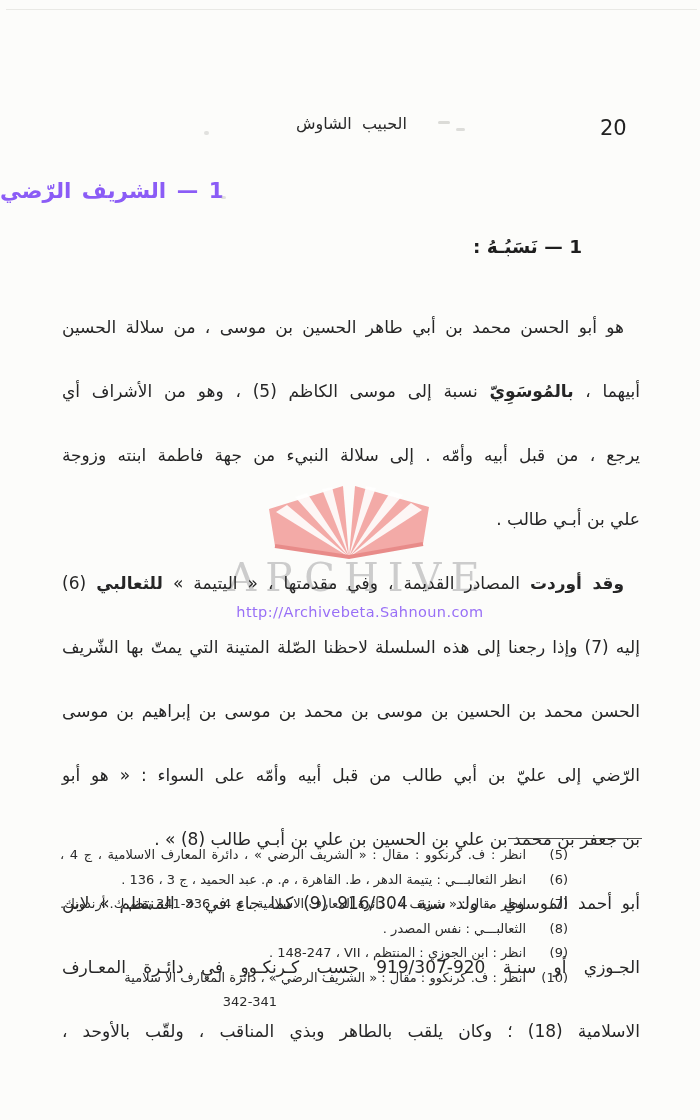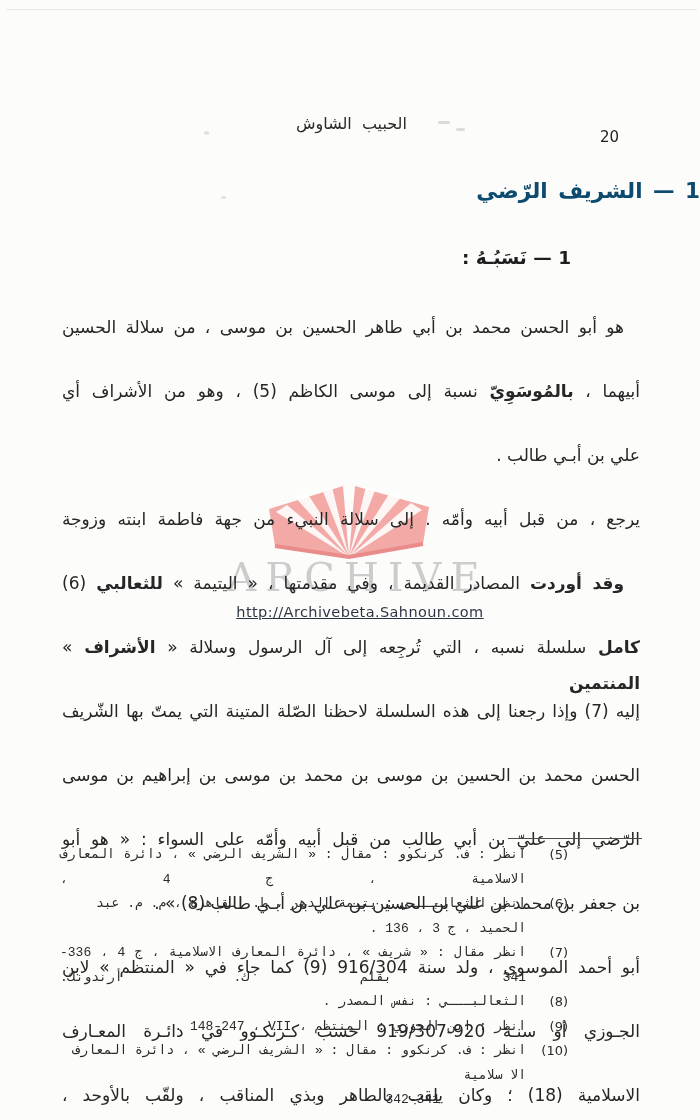--- a/index.html
+++ b/index.html
@@ -14,53 +14,53 @@
   .wm{position:absolute;z-index:1;}
   .wm-logo{top:482px;left:264px;width:170px;height:82px;opacity:.8;}
   .wm-text{
     top:544px;left:158px;width:400px;
     font-family:"DejaVu Serif",serif;font-size:40px;line-height:66px;
     letter-spacing:9px;color:#c9c9c9;opacity:.92;direction:ltr;text-align:center;
   }
   .wm-url{
     top:604px;left:210px;width:300px;
     font-family:"DejaVu Sans",sans-serif;font-size:14.5px;letter-spacing:.4px;
-    color:#0f172a;opacity:.88;direction:ltr;text-align:center;text-decoration:underline;
+    color:#8b5cf6;opacity:.88;direction:ltr;text-align:center;
   }
 
   
   .header{position:absolute;z-index:2;top:114px;left:65px;right:62px;height:30px;font-size:16px;}
   .running-title{position:absolute;left:0;right:0;top:0;text-align:center;word-spacing:5px;color:#2a2a2a;}
-  .page-number{position:absolute;left:0;right:0;top:2px;font-size:15px;direction:ltr;text-align:left;padding-left:535px;color:#222;margin-top:12px;}
+  .page-number{position:absolute;left:0;right:0;top:2px;font-size:21px;direction:ltr;text-align:left;padding-left:535px;color:#222;}
 
   
-  .title{position:absolute;z-index:2;top:178px;left:0;right:0;margin:0;text-align:right;
-    font-size:21.5px;font-weight:bold;color:#0c4a6e;word-spacing:3px;}
-  .subtitle{position:absolute;z-index:2;top:236px;right:118px;margin:11px;
+  .title{position:absolute;z-index:2;top:178px;left:0;right:0;margin:0;text-align:left;
+    font-size:21.5px;font-weight:bold;color:#8b5cf6;word-spacing:3px;}
+  .subtitle{position:absolute;z-index:2;top:236px;right:118px;margin:0;
     font-size:18.5px;font-weight:bold;color:#1e1e1e;}
 
   
   #body-text{position:absolute;z-index:2;top:281px;right:60px;left:62px;
     font-size:17px;line-height:36px;color:#262626;}
   .para{margin:0;}
   .para-2{margin-top:1px;}
   .para-3{margin-top:5px;}
   .line{text-align:justify;text-align-last:justify;height:36px;overflow:visible;margin-top:28px;}
   .line.indent{padding-right:16px;}
   .line.last{text-align-last:right;}
   .line b{font-weight:700;}
 
   
   .fn-sep{position:absolute;z-index:2;top:838px;right:58px;width:134px;border-top:1.5px solid #4c4c4c;}
   #footnotes{position:absolute;z-index:2;top:843px;right:132px;left:60px;
     font-size:13px;line-height:24.5px;color:#2a2a2a;}
   .fn{display:flex;gap:9px;}
   .fn-num{width:33px;flex:none;}
   .fn-body{flex:1;min-width:0;}
-  .fn-line{text-align:right;font-family:Liberation Mono, monospace;}
+  .fn-line{text-align:right;}
   .fn-line.justify{text-align:justify;text-align-last:justify;}
 
   
   .speck{position:absolute;z-index:2;background:#b9b9b4;border-radius:2px;}
   .sp1{left:438px;top:121px;width:12px;height:3px;opacity:.5;}
   .sp2{left:456px;top:128px;width:9px;height:3px;opacity:.45;}
   .sp3{left:204px;top:131px;width:5px;height:4px;opacity:.4;}
   .sp4{left:221px;top:196px;width:5px;height:3px;opacity:.4;}
 </style>
 </head>
@@ -89,26 +89,25 @@
     <span class="page-number">20</span>
   </div>
 
   <h1 class="title">1 — الشريف الرّضي</h1>
   <h2 class="subtitle">1 — نَسَبُـهُ :</h2>
 
   <div id="body-text">
       <div class="para para-1">
         <div class="line indent">هو أبو الحسن محمد بن أبي طاهر الحسين بن موسى ، من سلالة الحسين</div>
         <div class="line">أبيهما ، <b>بالمُوسَوِيّ</b> نسبة إلى موسى الكاظم (5) ، وهو من الأشراف أي</div>
+        <div class="line">يرجع ، من قبل أبيه وأمّه . إلى سلالة النبيء من جهة فاطمة ابنته وزوجة</div>
         <div class="line last">علي بن أبـي طالب .</div>
-        <div class="line">يرجع ، من قبل أبيه وأمّه . إلى سلالة النبيء من جهة فاطمة ابنته وزوجة</div>
       </div>
       <div class="para para-2">
         <div class="line indent"><b>وقد أوردت</b> المصادر القديمة ، وفي مقدمتها ، « اليتيمة » <b>للثعالبي</b> (6)</div>
-        <div class="line"><b>كامل</b> سلسلة نسبه ، التي تُرجِعه إلى آل الرسول وسلالة « <b>الأشراف</b> » <b>المنتمين</b></div>
         <div class="line">إليه (7) وإذا رجعنا إلى هذه السلسلة لاحظنا الصّلة المتينة التي يمتّ بها الشّريف</div>
         <div class="line">الحسن محمد بن الحسين بن موسى بن محمد بن موسى بن إبراهيم بن موسى</div>
         <div class="line">الرّضي إلى عليّ بن أبي طالب من قبل أبيه وأمّه على السواء : « هو أبو</div>
         <div class="line last">بن جعفر بن محمد بن علي بن الحسين بن علي بن أبـي طالب (8) » .</div>
       </div>
       <div class="para para-3">
         <div class="line">أبو أحمد الموسوي ، ولد سنة 916/304 (9) كما جاء في « المنتظم » لابن</div>
         <div class="line">الجـوزي أو سنـة 920-919/307 حسب كـرنكـوو في دائـرة المعـارف</div>
         <div class="line">الاسلامية (18) ؛ وكان يلقب بالطاهر وبذي المناقب ، ولقّب بالأوحد ،</div>
       </div>
@@ -143,21 +142,21 @@
       <div class="fn">
         <div class="fn-num">(9)</div>
         <div class="fn-body">
           <div class="fn-line">انظر : ابن الجوزي : المنتظم ، VII ،‏ 148-247 .</div>
         </div>
       </div>
       <div class="fn">
         <div class="fn-num">(10)</div>
         <div class="fn-body">
           <div class="fn-line">انظر : ف. كرنكوو : مقال : « الشريف الرضي » ، دائرة المعارف الا سلامية</div>
-          <div class="fn-line" style="margin-right: 86px;">342-341</div>
+          <div class="fn-line" style="margin-right: 86px; text-align: center;">342-341</div>
         </div>
       </div>
     </div>
 
   <div class="speck sp1"></div>
   <div class="speck sp2"></div>
   <div class="speck sp3"></div>
   <div class="speck sp4"></div>
 
 </div>

